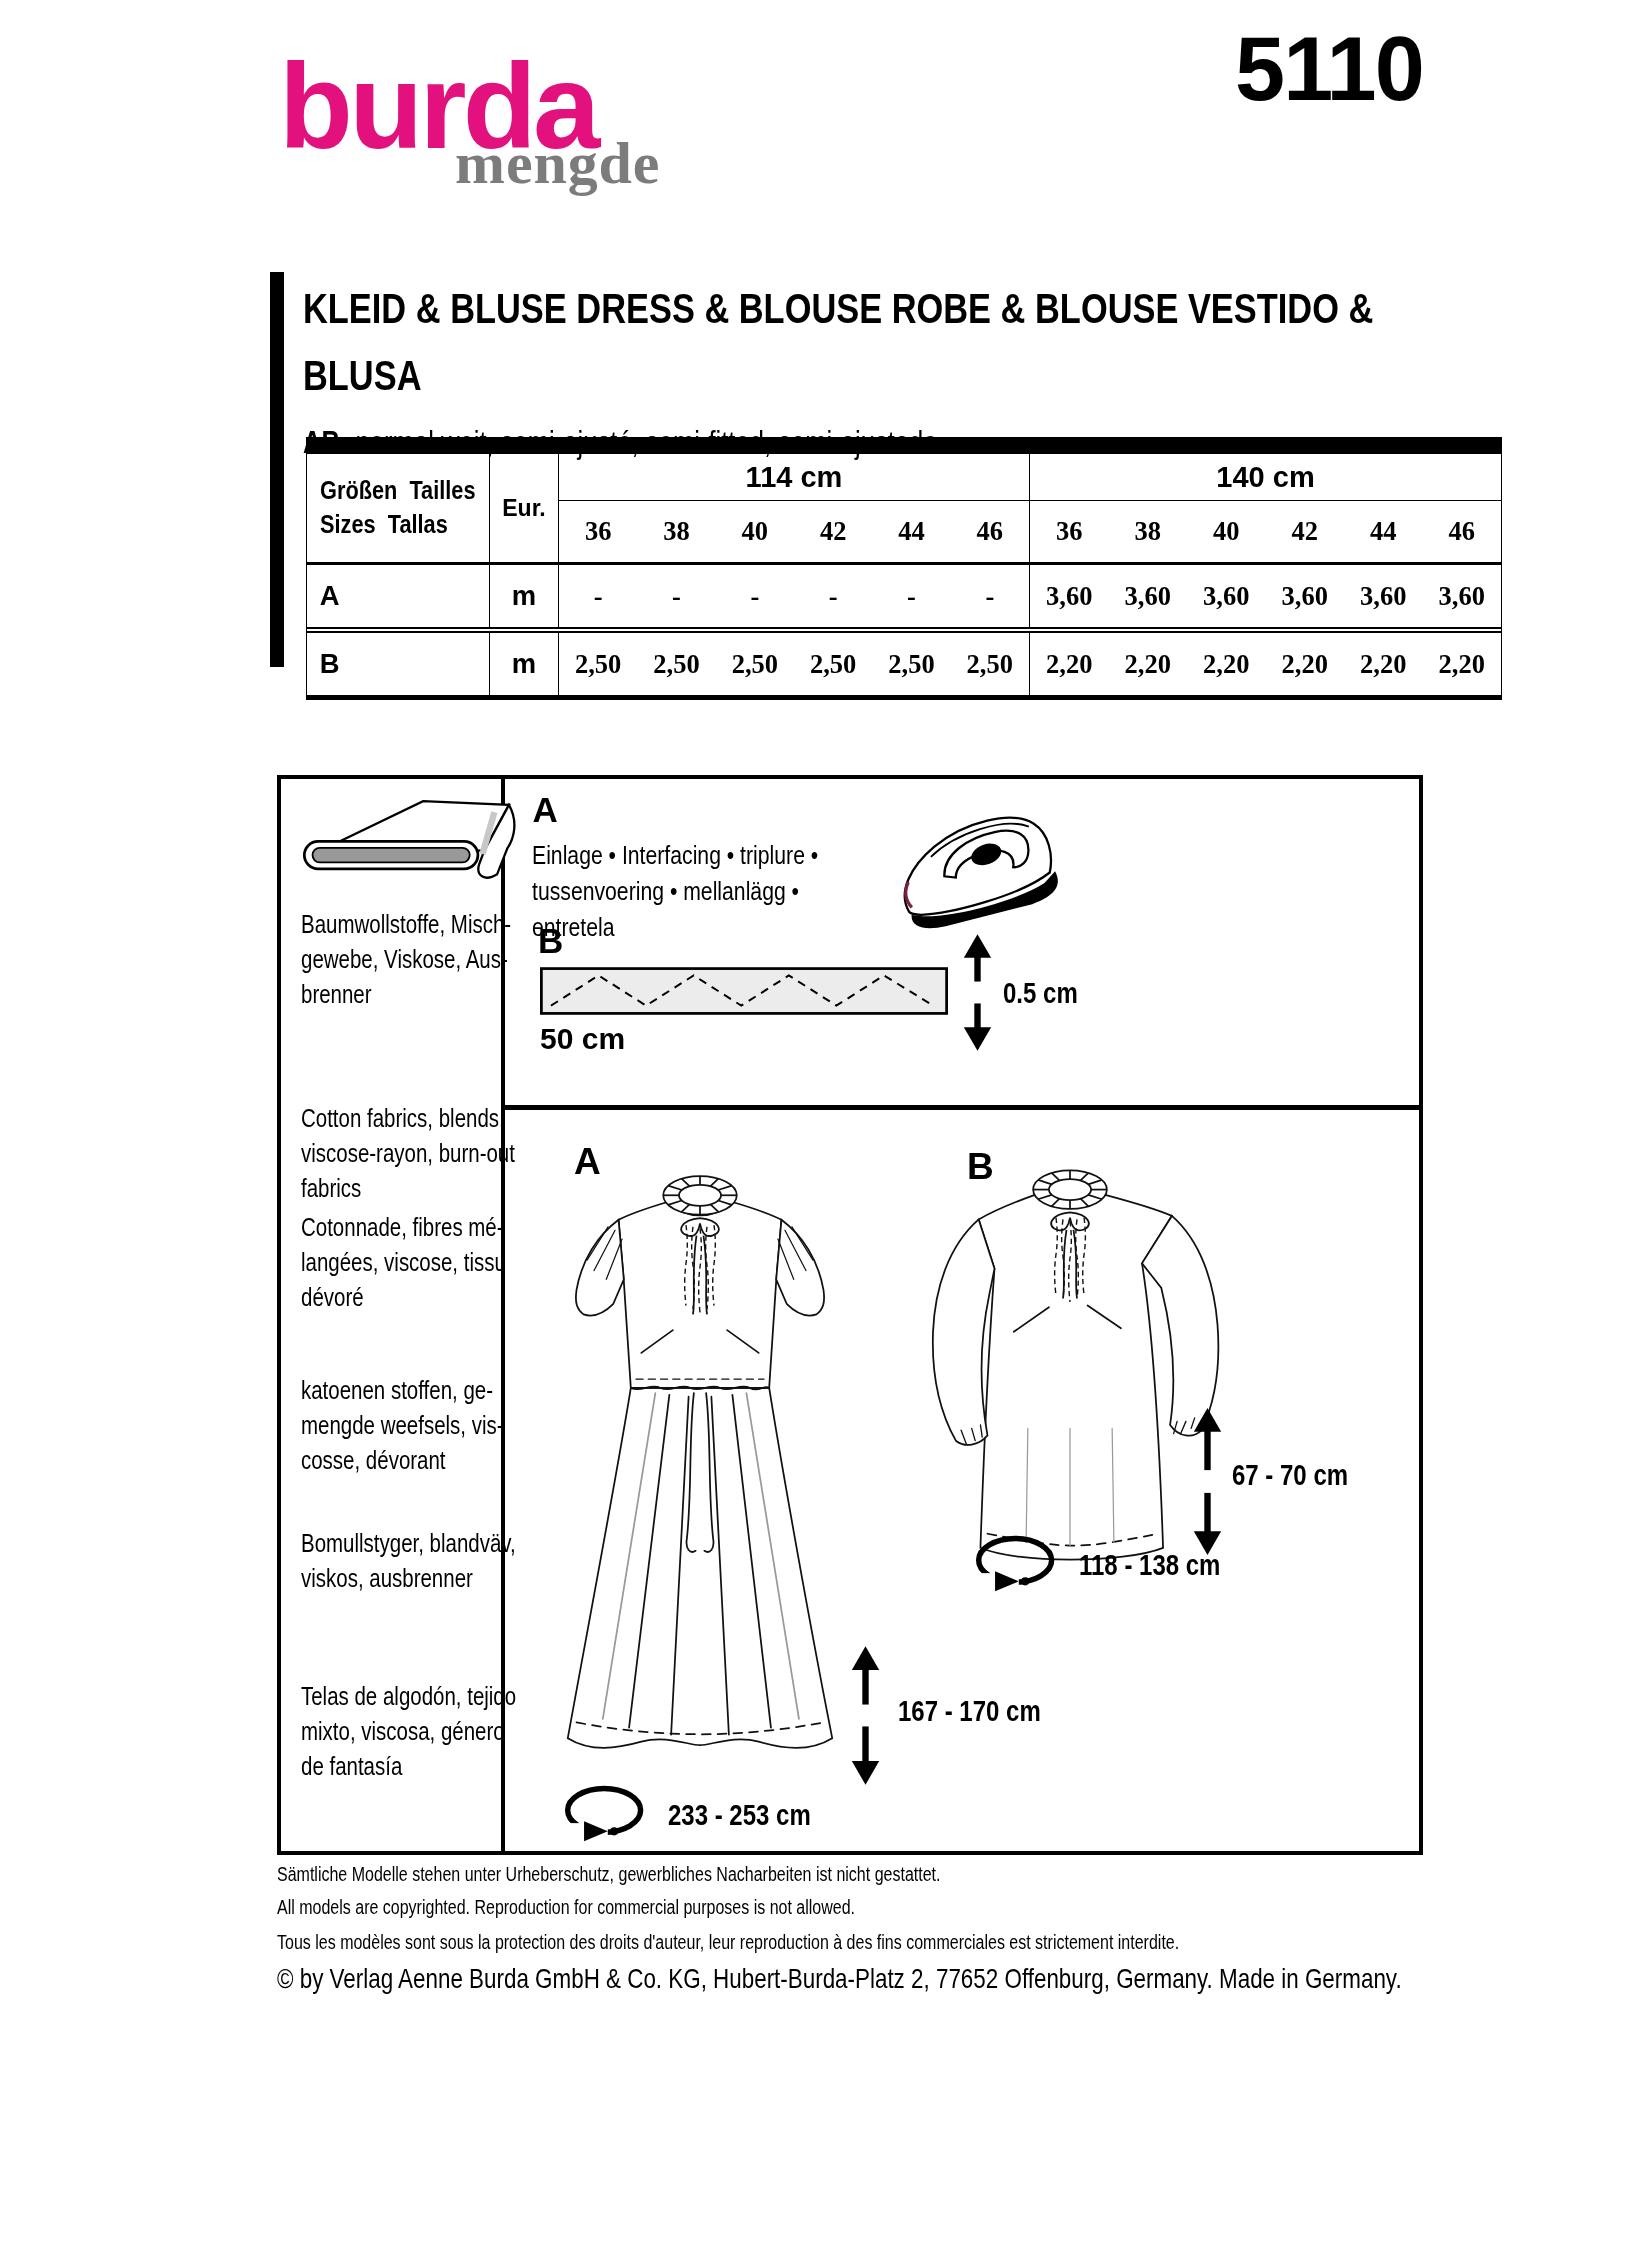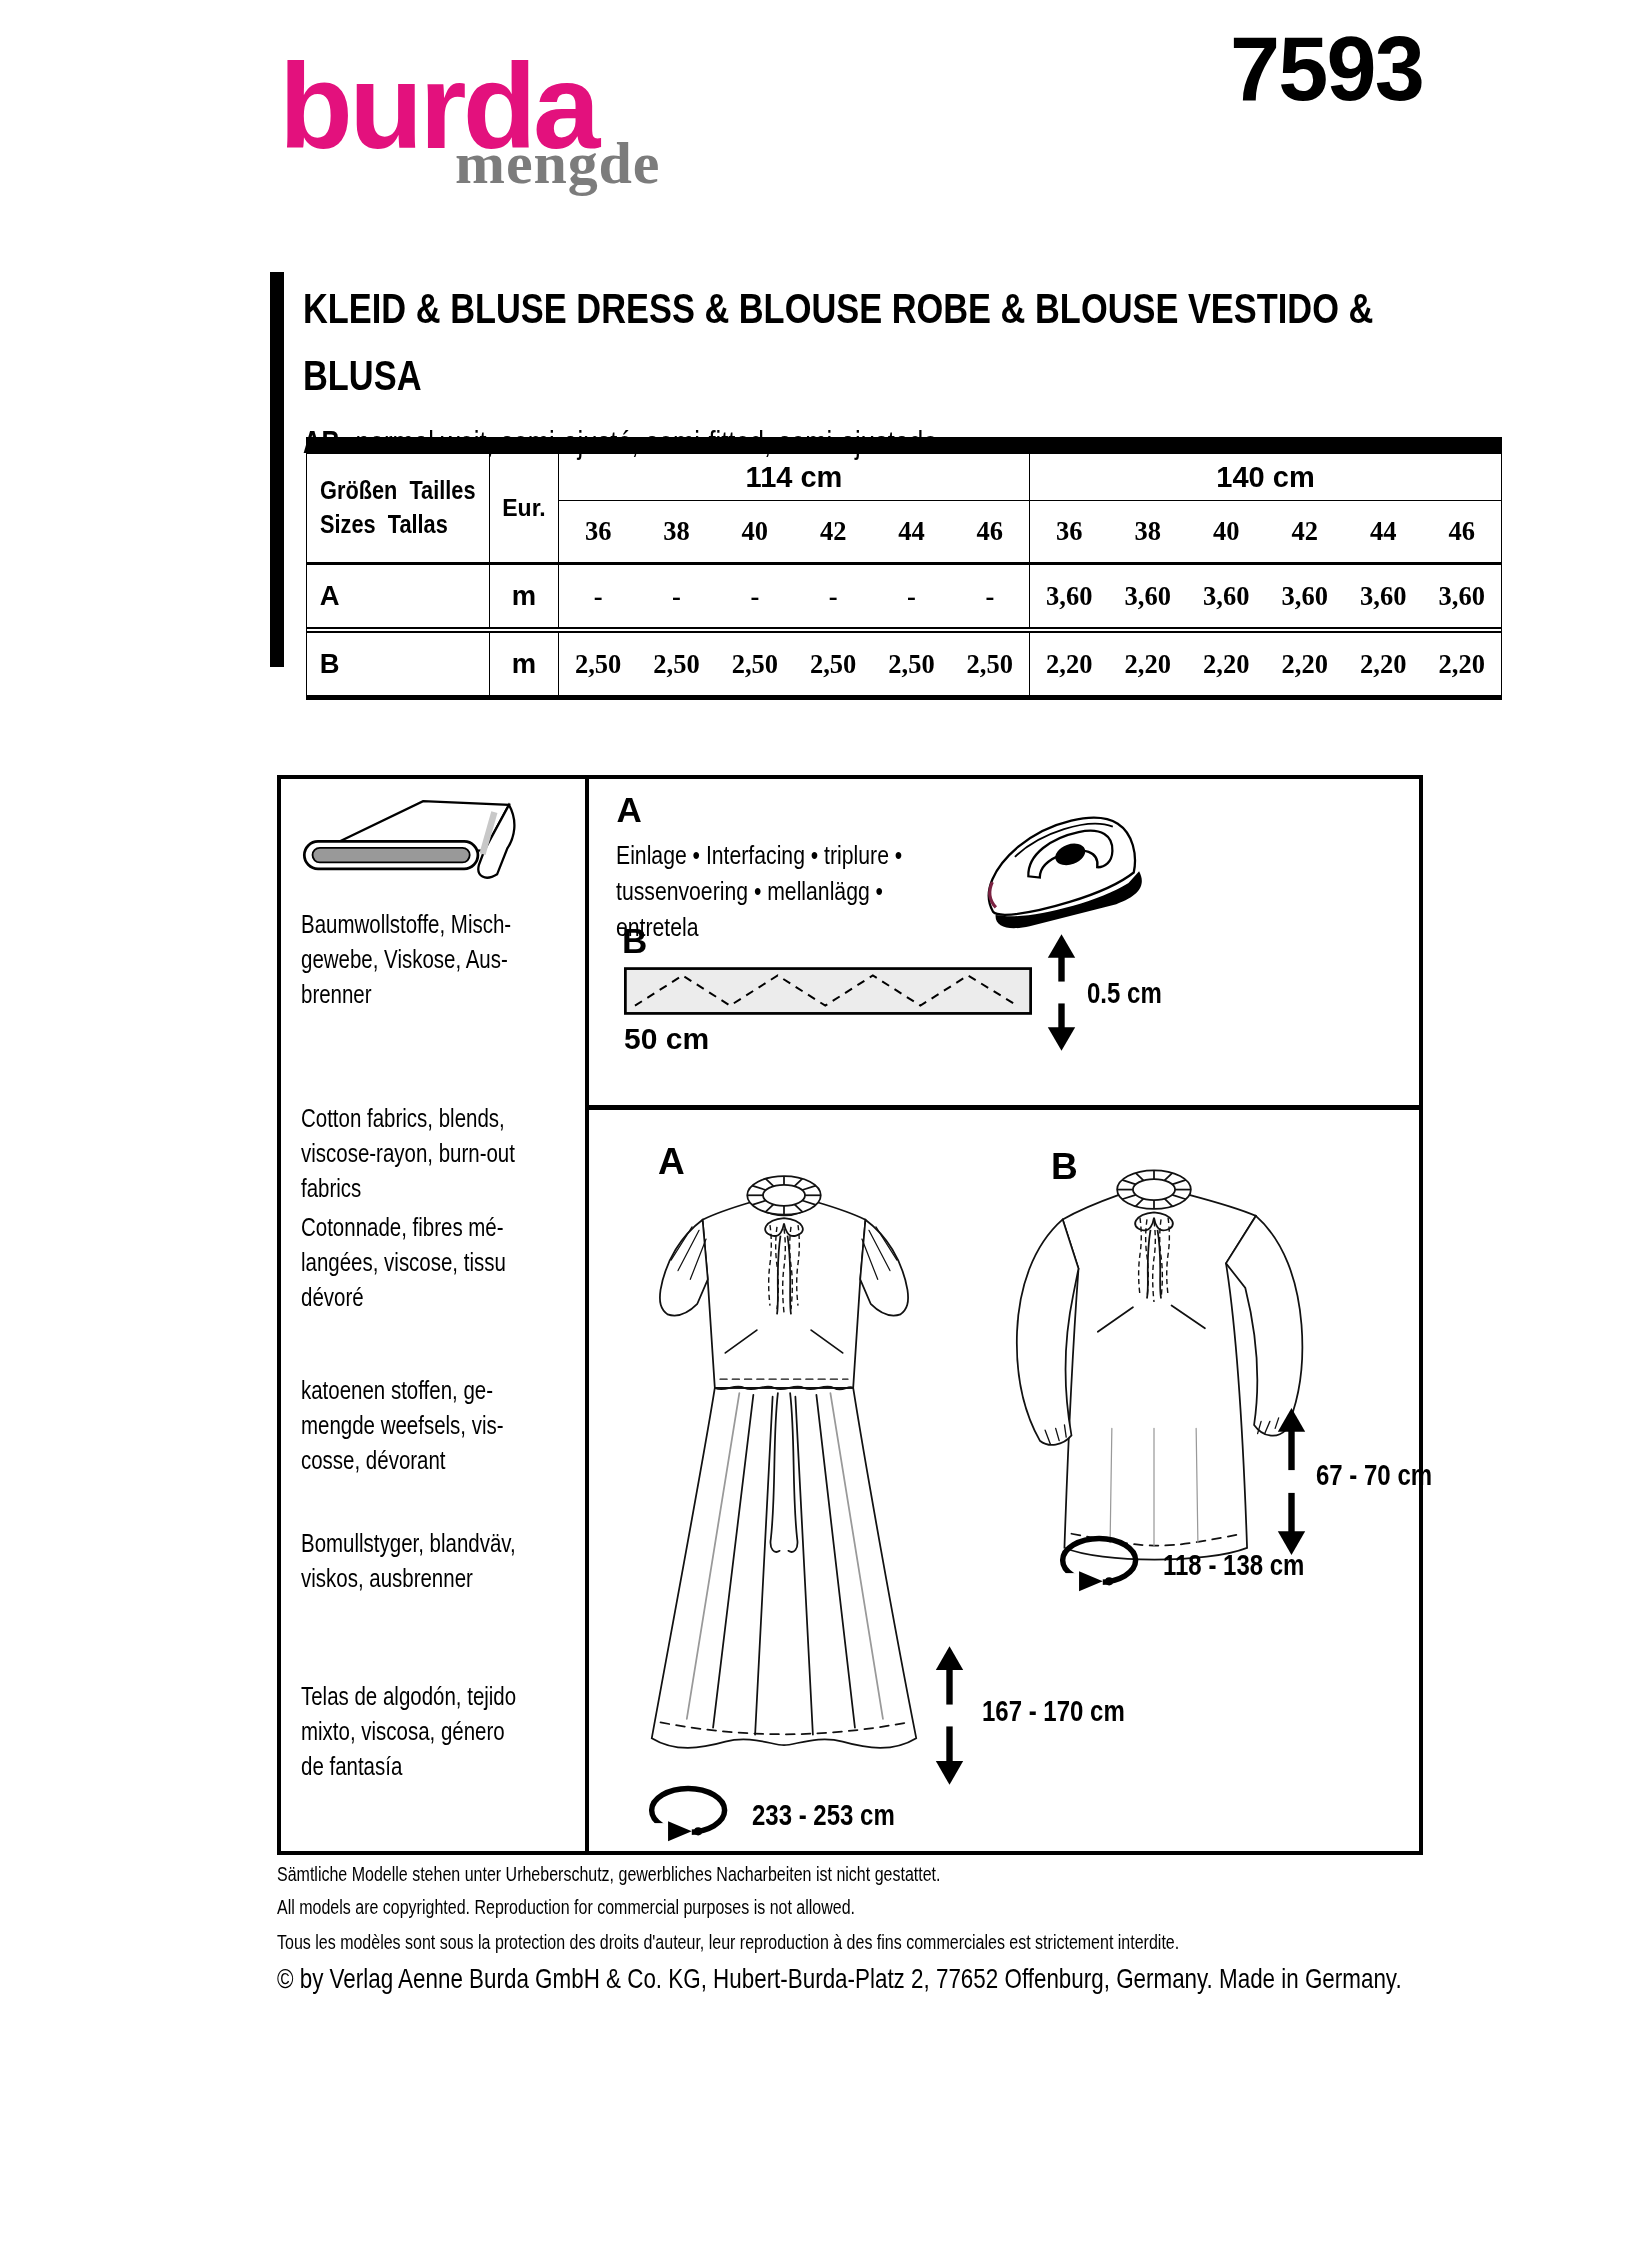--- a/index.html
+++ b/index.html
@@ -44,21 +44,21 @@
   .trowB { border-top:6.4px double #000; }
   .r-label { width:183px; box-sizing:border-box; border-right:1.8px solid #000; display:flex;
              align-items:center; padding-left:12.8px; font-weight:bold; font-size:27.4px; }
   .r-unit { width:69px; box-sizing:border-box; border-right:1.8px solid #000; display:flex;
             align-items:center; justify-content:center; font-weight:bold; font-size:27.4px; }
   .r-vals { flex:1; display:flex; }
 
   
   .panel { left:277px; top:775px; width:1146px; height:1080px; border:4.6px solid #000;
            box-sizing:border-box; display:flex; }
-  .p-left { width:308px; box-sizing:border-box; border-right:4.6px solid #000; position:relative; }
+  .p-left { width:224px; box-sizing:border-box; border-right:4.6px solid #000; position:relative; }
   .p-right { flex:1; position:relative; }
   .fab-text { left:20px; width:329px; font-size:25.6px; line-height:35px; }
   .topsec { position:absolute; left:0; right:0; top:0; height:326px; border-bottom:5.5px solid #000; }
   .botsec { position:absolute; left:0; right:0; top:332px; bottom:0; }
   .view-label { font-weight:bold; font-size:35px; line-height:1; }
   .inter-text { font-size:26.5px; line-height:36px; }
   .meas { font-weight:bold; font-size:30px; transform:scaleX(0.8); transform-origin:left center; white-space:nowrap; }
   .meas-c { left:35px; width:408px; font-weight:bold; font-size:30px; }
 
   
@@ -66,21 +66,21 @@
   .foot-l { font-size:28px; }
   svg { display:block; }
 </style>
 </head>
 <body>
 
 <div id="page">
 
   <div class="abs logo-burda">burda</div>
   <div class="abs logo-style">mengde</div>
-  <div class="abs pat-num">7593</div>
+  <div class="abs pat-num">5110</div>
 
   <div class="abs title-accent"></div>
   <div class="abs title-wrap cond">
     <div class="title-line">KLEID &amp; BLUSE   DRESS &amp; BLOUSE   ROBE &amp; BLOUSE   VESTIDO &amp;</div>
     <div class="title-line">BLUSA</div>
     <div class="ab-line"><b>AB:</b><span> normal weit, semi-ajusté, semi-fitted, semi-ajustado</span></div>
   </div>
 
   <div class="abs ftable">
     <div class="tbl-topbar"></div>

